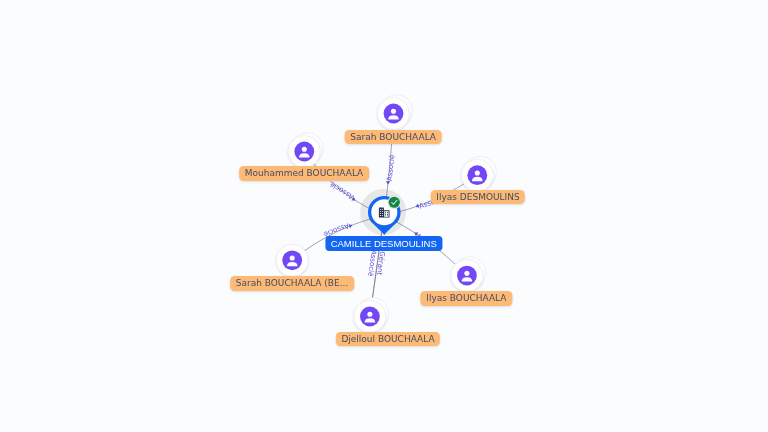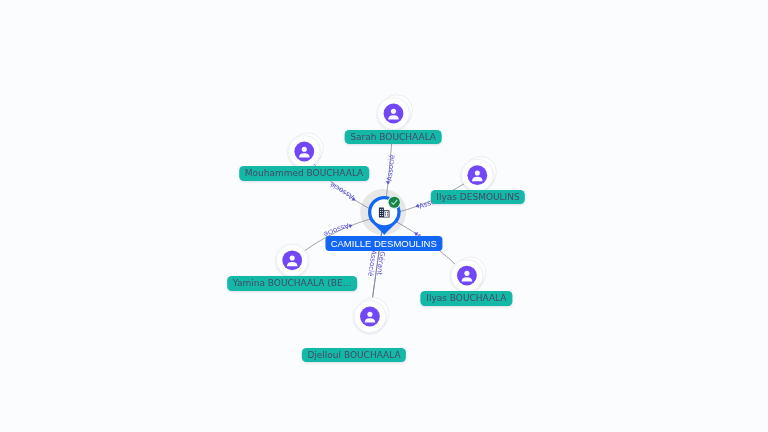--- a/index.html
+++ b/index.html
@@ -1,20 +1,20 @@
 <!DOCTYPE html>
 <html><head>
 <meta charset="utf-8">
 <style>
   html,body{margin:0;padding:0;}
   body{width:768px;height:432px;background:#fbfcfe;overflow:hidden;
        font-family:"Liberation Sans",sans-serif;position:relative;}
   #stage{position:absolute;left:0;top:0;width:768px;height:432px;}
   #graph{position:absolute;left:0;top:0;width:768px;height:432px;display:block;}
-  .nlabel{position:absolute;background:#14b8a6;border-radius:4.5px;
+  .nlabel{position:absolute;background:#fdba74;border-radius:4.5px;
      box-shadow:0 1px 2.5px rgba(40,50,80,.15);
      font-family:"DejaVu Sans",sans-serif;
      font-size:9px;line-height:10px;color:#444b68;padding:2px 5.5px 2.5px;
      white-space:nowrap;transform:translateX(-50%);}
   .clabel{position:absolute;background:#1266f1;border-radius:4px;color:#ffffff;
      font-size:9.5px;line-height:10px;padding:2.5px 5.5px 2px;white-space:nowrap;
      transform:translateX(-50%);}
 </style>
 </head>
 <body>
@@ -120,17 +120,17 @@
           <rect x="9" y="7.4" width="1" height="1" fill="#222a48"></rect>
         </g>
         <circle cx="394.25" cy="202.25" r="6.7" fill="#d9f0e0"></circle>
         <circle cx="394.25" cy="202.25" r="5.6" fill="#17824a"></circle>
         <path d="M391.7,202.6 L393.4,204.3 L397.05,200.15" fill="none" stroke="#9fe0bb" stroke-width="1.25" stroke-linecap="round" stroke-linejoin="round"></path>
       </g>
     </svg>
 <div class="nlabel" style="left: 393.2px; top: 129.8px;">Sarah BOUCHAALA</div>
     <div class="nlabel" style="left: 304px; top: 166px;">Mouhammed BOUCHAALA</div>
     <div class="nlabel" style="left: 478px; top: 189.9px;">Ilyas DESMOULINS</div>
-    <div class="nlabel" style="left: 292px; top: 276.4px;">Yamina BOUCHAALA (BE...</div>
+    <div class="nlabel" style="left: 292px; top: 276.4px;">Sarah BOUCHAALA (BE...</div>
     <div class="nlabel" style="left: 466.4px; top: 291.4px;">Ilyas BOUCHAALA</div>
-    <div class="nlabel" style="left: 354px; top: 331.9px; margin-top: 16px;">Djelloul BOUCHAALA</div>
+    <div class="nlabel" style="left: 388px; top: 331.9px;">Djelloul BOUCHAALA</div>
     <div class="clabel" style="left: 383.7px; top: 236px;">CAMILLE DESMOULINS</div>
   </div>
 
 </body></html>

